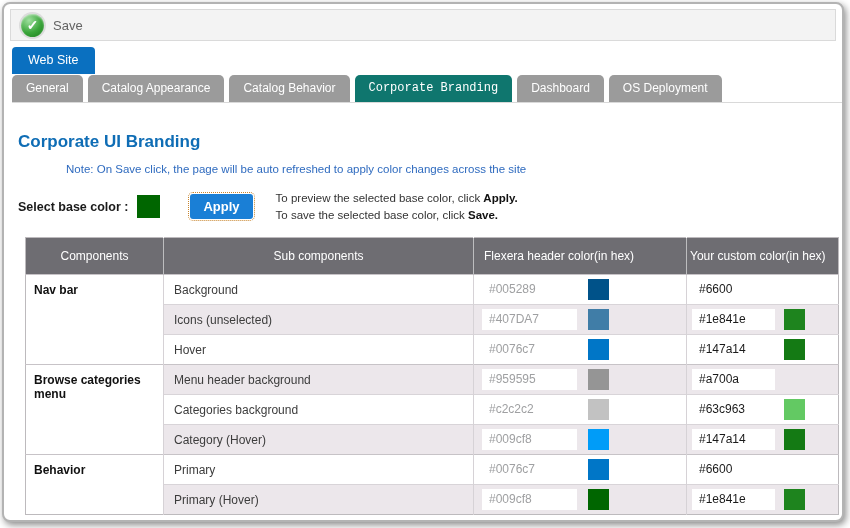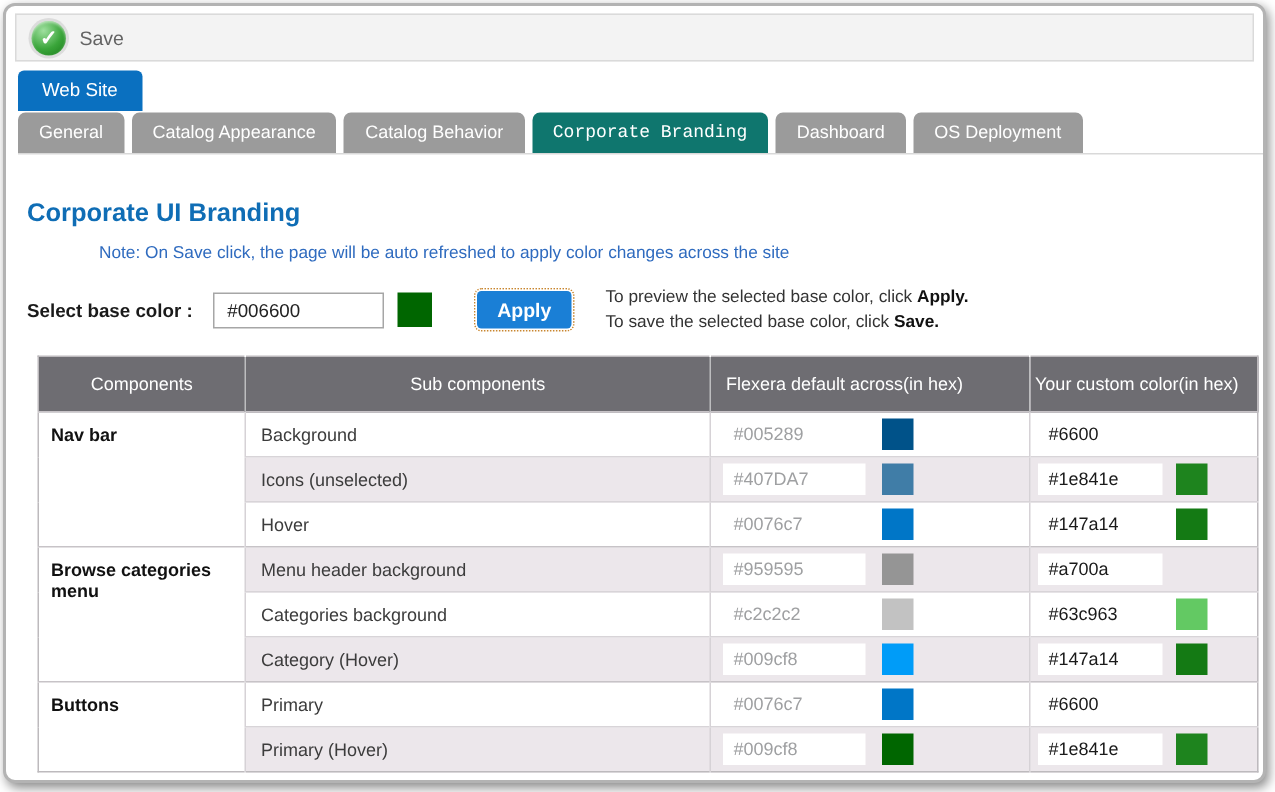--- a/index.html
+++ b/index.html
@@ -89,41 +89,40 @@
         <div class="tab">Dashboard</div>
         <div class="tab">OS Deployment</div>
       </div>
 
     <div class="content">
       <div class="page-title">Corporate UI Branding</div>
       <div class="note">Note: On Save click, the page will be auto refreshed to apply color changes across the site</div>
 
       <div class="base-row">
         <span class="base-label">Select base color :</span>
-        <input class="base-input" value="#006600" style="">
         <span class="base-swatch" id="base-swatch" style="background: rgb(0, 102, 0);"></span>
         <button class="apply-btn">Apply</button>
         <div class="hints">
           <div><span>To preview the selected base color, click </span><b>Apply.</b></div>
           <div><span>To save the selected base color, click </span><b>Save.</b></div>
         </div>
       </div>
 
       <table class="brand">
         <colgroup>
             <col style="width:138px">
             <col style="width:310px">
             <col style="width:213px">
             <col style="width:152px">
           </colgroup>
         <thead>
           <tr>
             <th class="c1">Components</th>
             <th class="c2">Sub components</th>
-            <th class="c3">Flexera default across(in hex)</th>
+            <th class="c3">Flexera header color(in hex)</th>
             <th class="c4">Your custom color(in hex)</th>
           </tr>
         </thead>
         <tbody id="tbody">
             <tr class="group-start">
               <td class="comp" rowspan="3">Nav bar</td>
               <td class="sub">Background</td>
               <td class="def">
                 <span class="cellflex">
                   <input class="hexbox" value="#005289" style="">
@@ -205,21 +204,21 @@
                 </span>
               </td>
               <td class="cust">
                 <span class="cellflex">
                   <input class="hexbox" value="#147a14" style="">
                   <span class="swatch" style="background: rgb(20, 122, 20);"></span>
                 </span>
               </td>
             </tr>
             <tr class="group-start">
-              <td class="comp" rowspan="2">Buttons</td>
+              <td class="comp" rowspan="2">Behavior</td>
               <td class="sub">Primary</td>
               <td class="def">
                 <span class="cellflex">
                   <input class="hexbox" value="#0076c7" style="">
                   <span class="swatch" style="background: rgb(0, 118, 199);"></span>
                 </span>
               </td>
               <td class="cust">
                 <span class="cellflex">
                   <input class="hexbox" value="#6600" style="">

